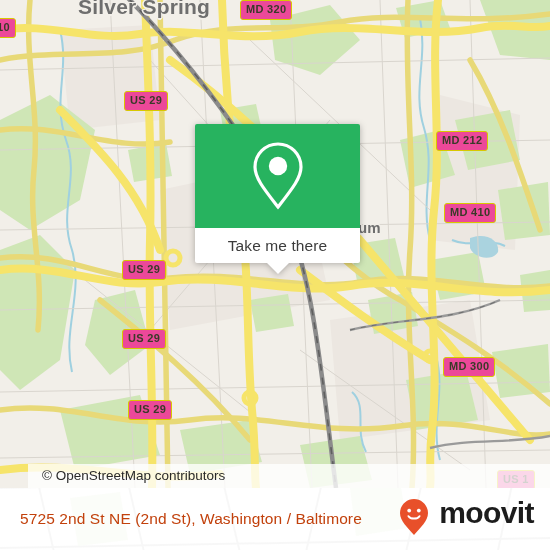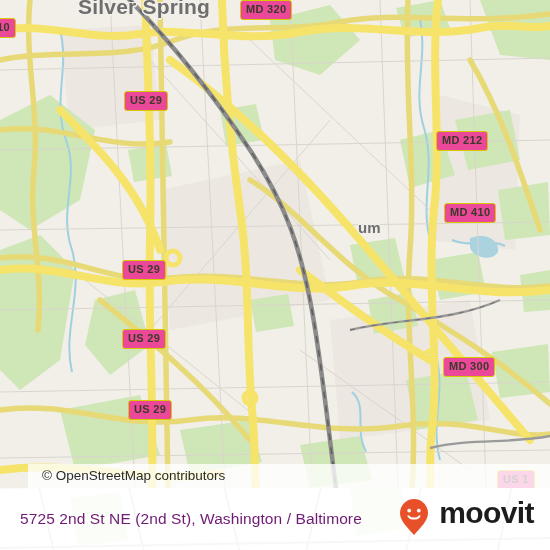--- a/index.html
+++ b/index.html
@@ -119,21 +119,21 @@
   #footer-inner {
     position: relative;
     width: 100%; height: 100%;
     display: flex;
     align-items: center;
     justify-content: space-between;
     padding: 0 16px 0 20px;
   }
   #footer-address {
     font-size: 15.5px;
-    color: #701a75;
+    color: #c2410c;
     white-space: nowrap;
     letter-spacing: .1px;
   }
   #brand {
     display: flex;
     align-items: flex-start;
     gap: 10px;
   }
   #brand-wordmark {
     font-size: 30px;
@@ -261,20 +261,34 @@
     <div class="shield" style="left:428px; top:131px;margin-left:8px;">MD 212</div>
     <div class="shield" style="left:444px; top:203px;">MD 410</div>
     <div class="shield" style="left:122px; top:260px;">US 29</div>
     <div class="shield" style="left:122px; top:329px;">US 29</div>
     <div class="shield" style="left:128px; top:400px;">US 29</div>
     <div class="shield" style="left:443px; top:357px;">MD 300</div>
     <div class="shield" style="left:497px; top:470px;">US 1</div>
 
     <div id="attribution">© OpenStreetMap contributors</div>
 
+    <div id="callout">
+      <div id="callout-header">
+        <span>
+          <svg width="56" height="72" viewBox="0 0 56 72" fill="none">
+            <path d="M28 4 C15.3 4 5 14.3 5 27 C5 38 14 49 28 67 C42 49 51 38 51 27 C51 14.3 40.7 4 28 4 Z" stroke="#ffffff" stroke-width="3.2" fill="none"></path>
+            <circle cx="28" cy="26" r="9.2" fill="#ffffff"></circle>
+          </svg>
+        </span>
+      </div>
+      <div id="callout-footer">
+        <span id="callout-label">Take me there</span>
+      </div>
+      <div id="callout-tip"></div>
+    </div>
   </div>
 
   <div id="footer">
     <svg id="footer-watermark" viewBox="0 0 550 130">
       <g stroke="#b9b9b9" stroke-width="2" fill="none">
         <path d="M30,0 L60,130"></path>
           <path d="M120,0 L150,130"></path>
         <path d="M215,0 L246,130"></path>
           <path d="M330,0 L300,130"></path>
         <path d="M430,0 L400,130"></path>

